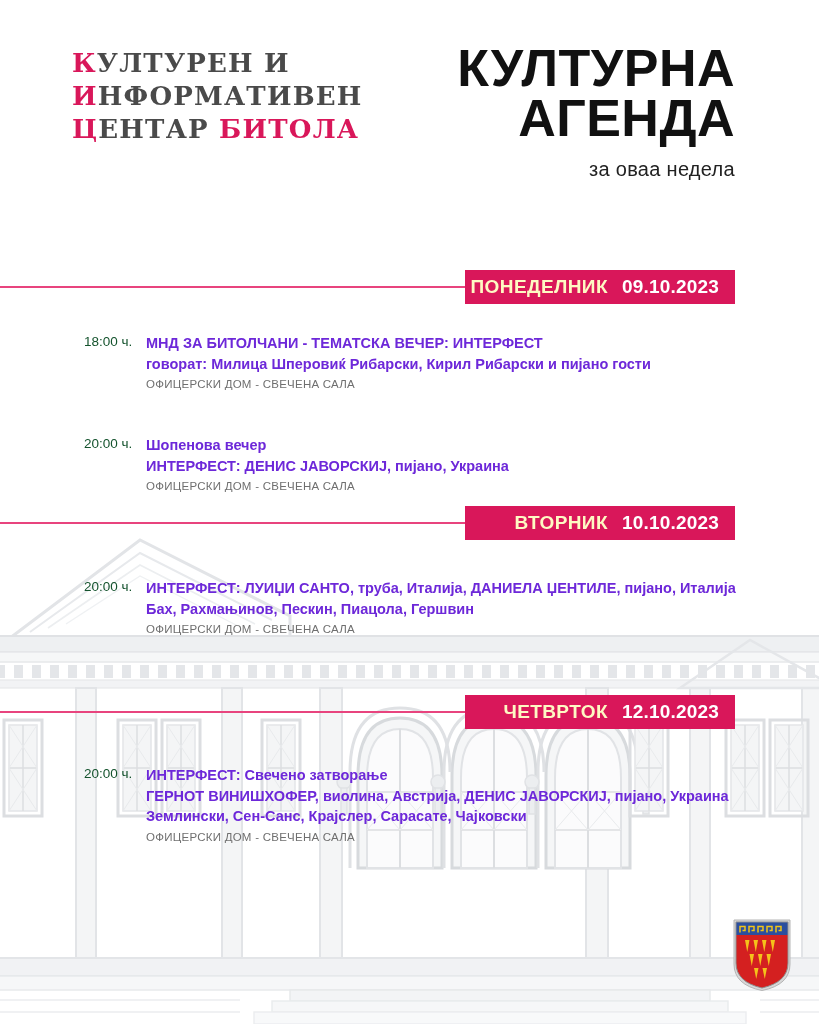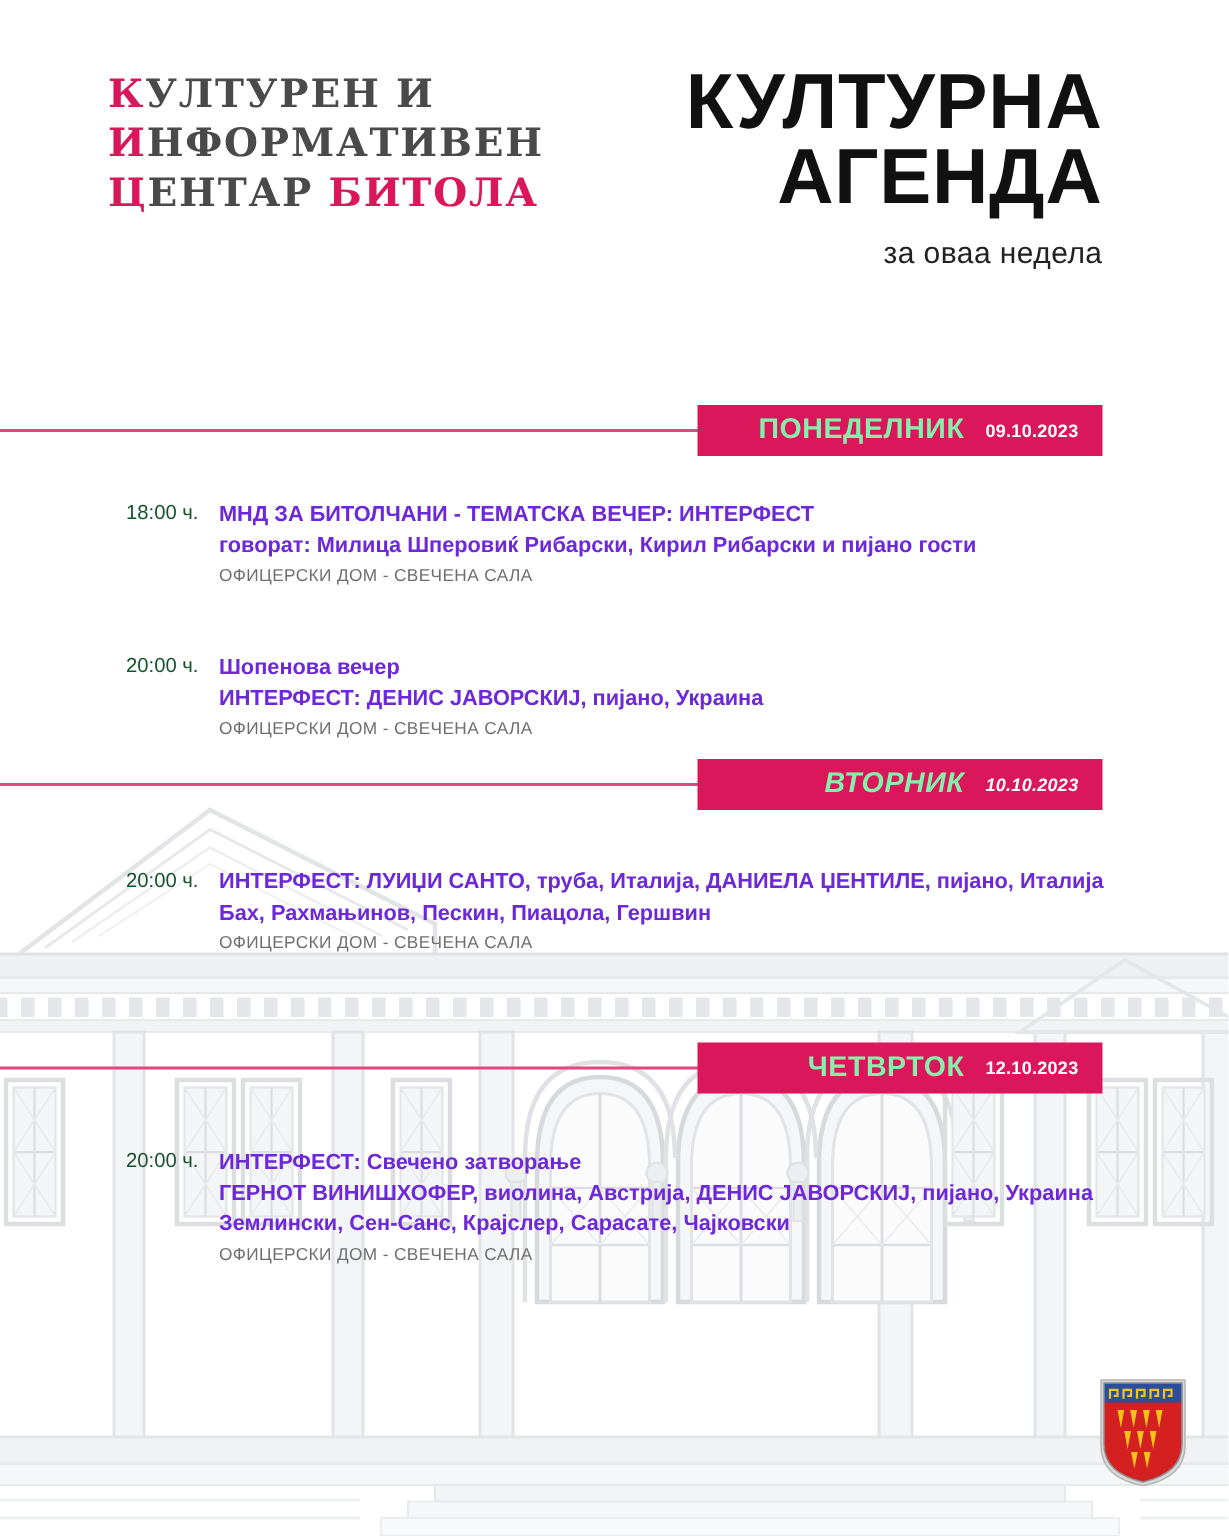--- a/index.html
+++ b/index.html
@@ -109,27 +109,27 @@
     align-items: center;
     justify-content: flex-end;
     padding: 0 16px 0 20px;
     box-sizing: border-box;
   }
   .day-chip .day-name {
     font-family: "Liberation Sans", sans-serif;
     font-weight: 700;
     font-size: 19px;
     letter-spacing: 0.4px;
-    color: #86efac;
+    color: #fef9c3;
     white-space: nowrap;
   }
   .day-chip .day-date {
     font-family: "Liberation Sans", sans-serif;
     font-weight: 700;
-    font-size: 12px;
+    font-size: 19px;
     letter-spacing: 0.2px;
     color: #ffffff;
     white-space: nowrap;
     margin-left: 14px;
   }
 
   
   .event {
     position: absolute;
     z-index: 2;
@@ -377,21 +377,21 @@
     <div class="event-time">20:00 ч.</div>
     <div class="event-body">
       <div class="ev-line">Шопенова вечер</div>
       <div class="ev-line">ИНТЕРФЕСТ: ДЕНИС ЈАВОРСКИЈ, пијано, Украина</div>
       <div class="ev-venue">ОФИЦЕРСКИ ДОМ - СВЕЧЕНА САЛА</div>
     </div>
   </div>
 
   <div class="day-banner" style="top:506px;">
     <div class="day-rule" style="width:468px;"></div>
-    <div class="day-chip" style="left:465px; width:270px;font-style:italic;">
+    <div class="day-chip" style="left:465px; width:270px;">
       <span class="day-name">ВТОРНИК</span>
       <span class="day-date">10.10.2023</span>
     </div>
   </div>
 
   <div class="event" style="left:84px; top:578px; width:700px;">
     <div class="event-time">20:00 ч.</div>
     <div class="event-body">
       <div class="ev-line">ИНТЕРФЕСТ: ЛУИЏИ САНТО, труба, Италија, ДАНИЕЛА ЏЕНТИЛЕ, пијано, Италија</div>
       <div class="ev-line">Бах, Рахмањинов, Пескин, Пиацола, Гершвин</div>

